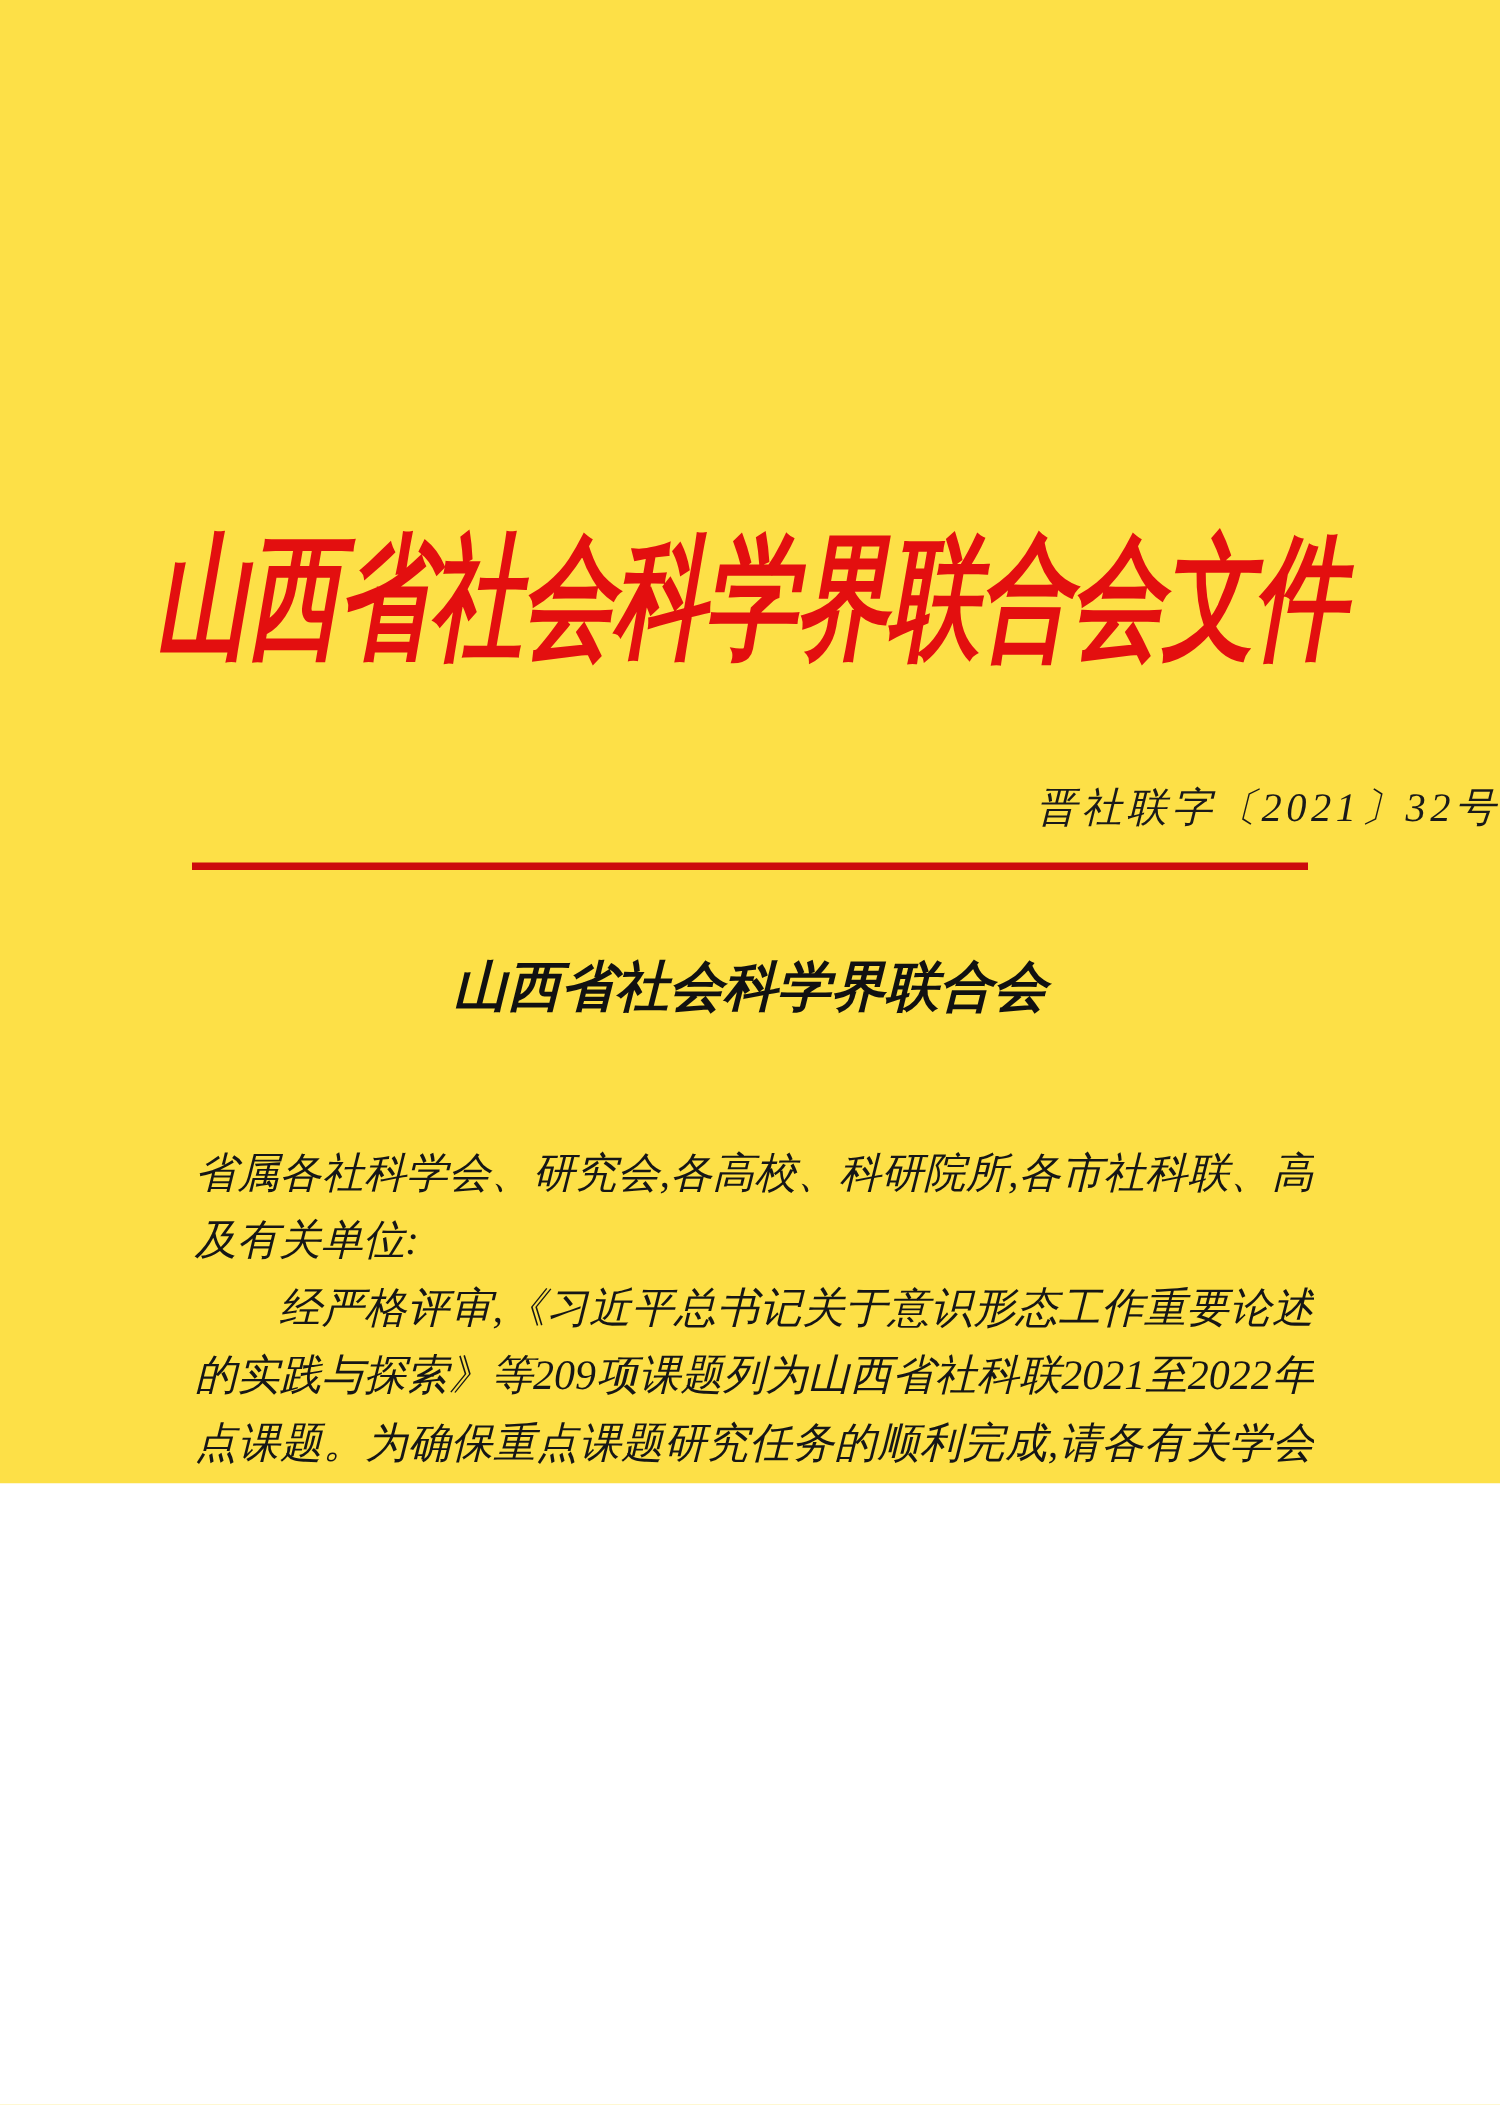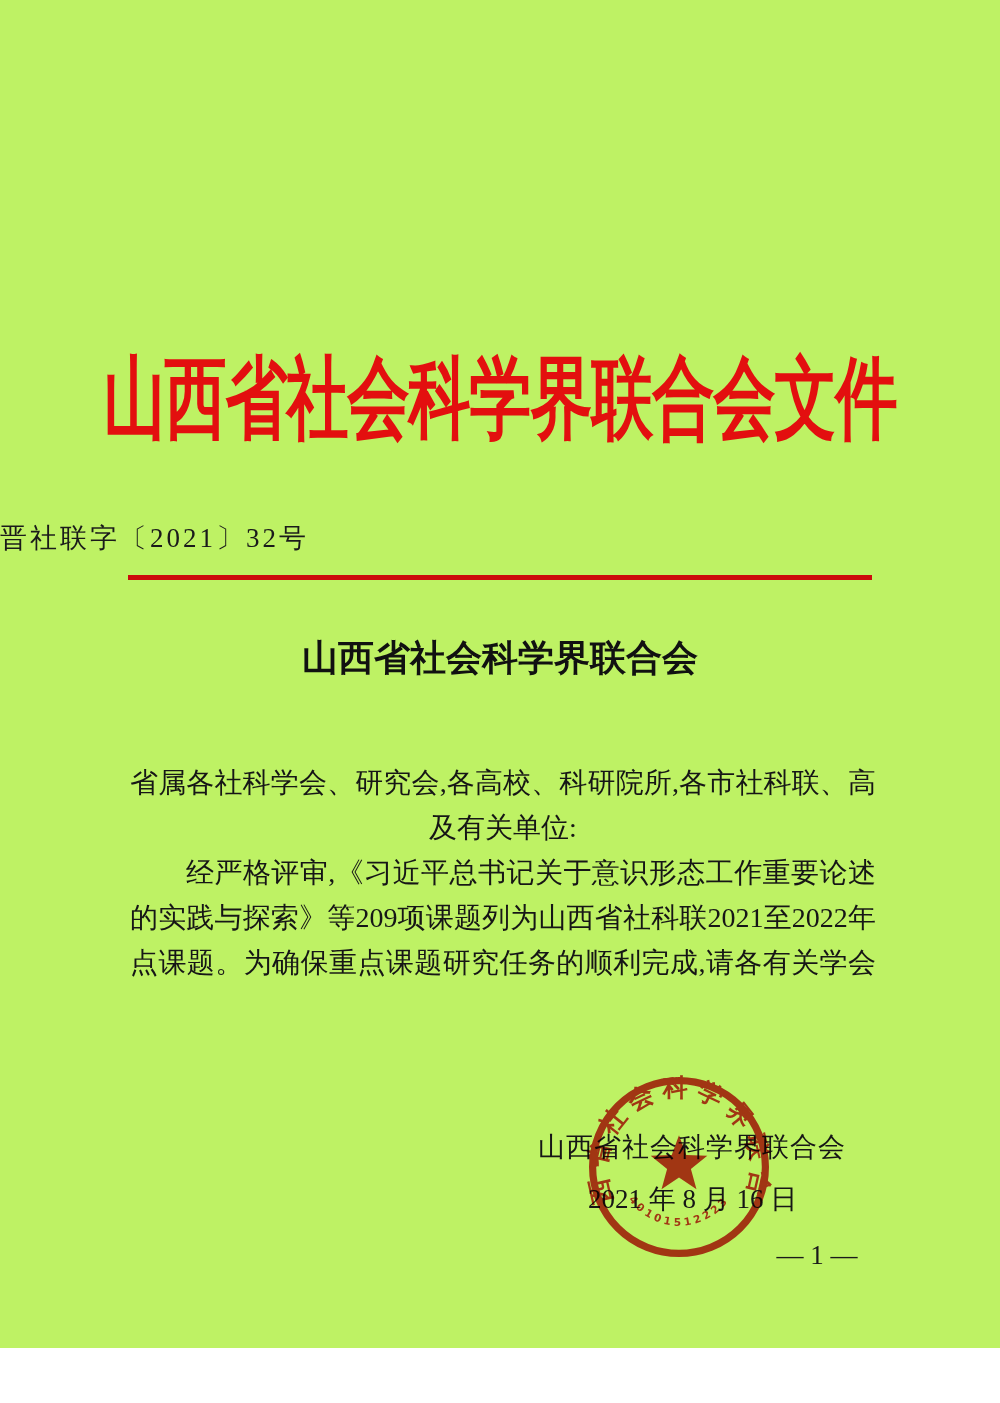--- a/index.html
+++ b/index.html
@@ -4,24 +4,25 @@
 <style>
   * { margin: 0; padding: 0; box-sizing: border-box; }
   html, body { background: #ffffff; }
   body {
     font-family: "Liberation Serif", "DejaVu Serif", serif;
     color: #1a1a1a;
   }
   .page {
     position: relative;
     width: 1000px;
-    height: 1348px;
+    height: 989px;
     margin: 0 auto;
-    background: #bef264;
+    background: #fde047;
     overflow: hidden;
+    font-style: italic;
   }
   
   .header-title {
     position: absolute;
     top: 338px;
     left: 0;
     width: 100%;
     text-align: center;
     font-size: 62px;
     font-weight: bold;
@@ -30,21 +31,21 @@
     transform: scaleY(1.45);
     transform-origin: top center;
     white-space: nowrap;
   }
   
   .doc-number {
     position: absolute;
     top: 520px;
     left: 0;
     width: 100%;
-    text-align: left;
+    text-align: right;
     font-size: 27px;
     color: #1a1a1a;
     letter-spacing: 3px;
   }
   
   .red-line {
     position: absolute;
     top: 575px;
     left: 128px;
     width: 744px;
@@ -69,21 +70,21 @@
     top: 760px;
     left: 130px;
     width: 746px;
     font-size: 28px;
     color: #161616;
   }
   .body-line {
     height: 45px;
     line-height: 45px;
     white-space: nowrap;
-    text-align: center;
+    text-align: left;
   }
   .body-line.justify {
     white-space: normal;
     text-align: justify;
     text-align-last: justify;
     overflow: hidden;
   }
   .body-line.indent { text-indent: 56px; }
   
   .signature {

